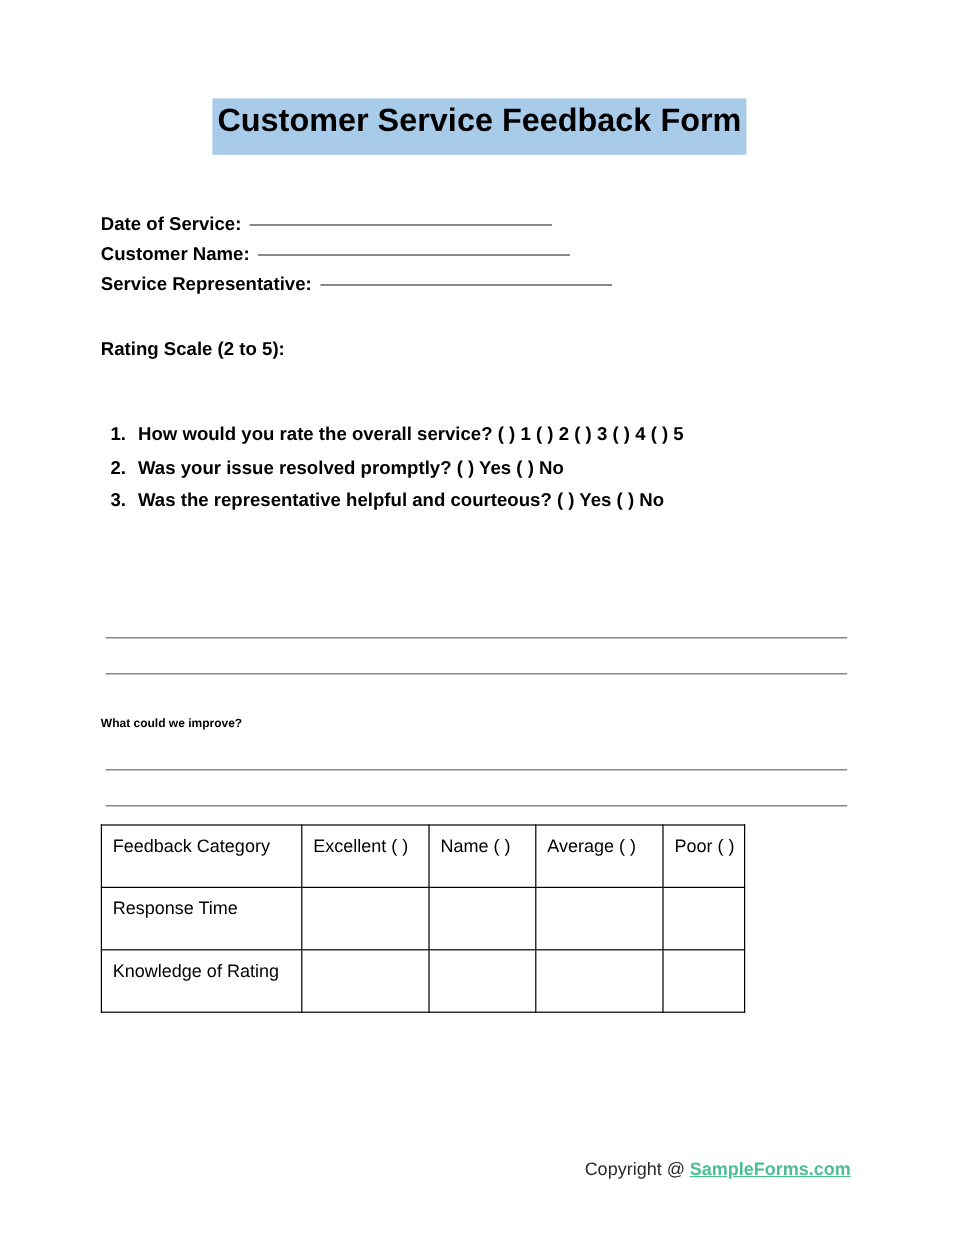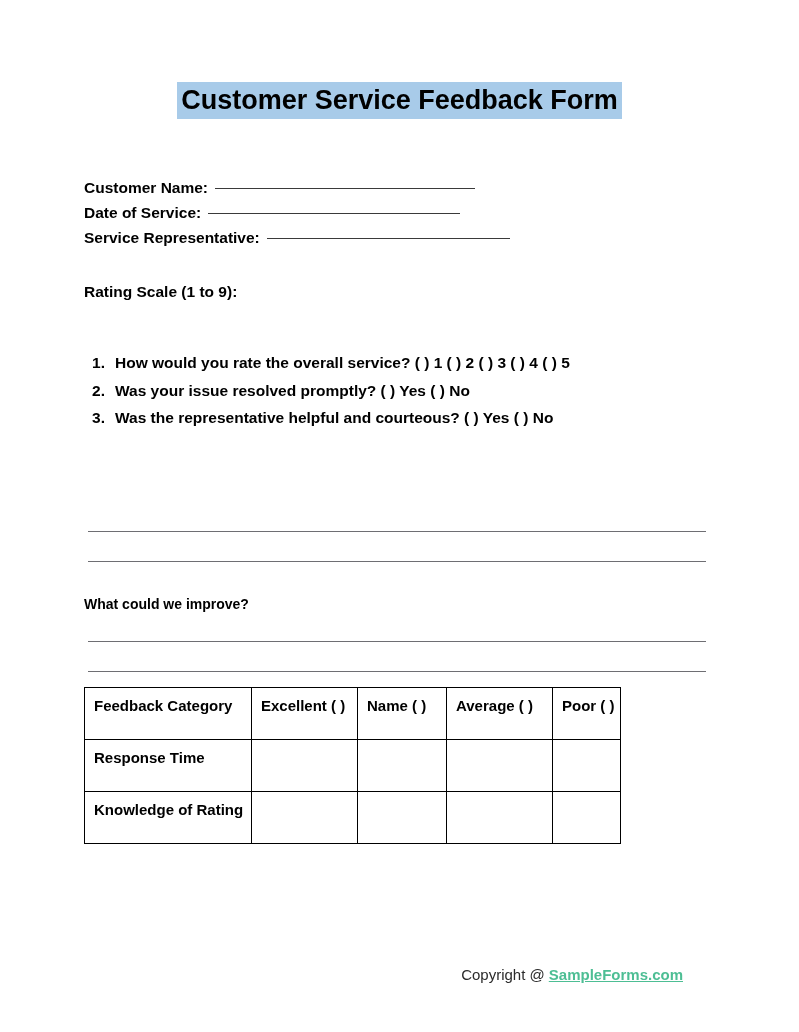--- a/index.html
+++ b/index.html
@@ -31,21 +31,21 @@
     width: 799px;
     text-align: center;
   }
   .title {
     display: inline-block;
     background: #a8cbe9;
     font-size: 27px;
     font-weight: bold;
     line-height: 34px;
     letter-spacing: 0px;
-    padding: 1px 4px 2px 4px;
+    padding: 1px 4px 12px 4px;
     color: #000;
     white-space: nowrap;
   }
 
   
   .fields {
     position: absolute;
     left: 84px;
     top: 179px;
     width: 640px;
@@ -112,21 +112,21 @@
     left: 84px;
     top: 448px;
     font-size: 15.5px;
     font-weight: bold;
     line-height: 28.5px;
   }
   .improve-head {
     position: absolute;
     left: 84px;
     top: 590px;
-    font-size: 14px;
+    font-size: 10px;
     font-weight: bold;
     line-height: 28.5px;
   }
 
   
   .answer-rule {
     position: absolute;
     left: 88px;
     width: 618px;
     border-top: 1.3px solid #6e6e73;
@@ -146,21 +146,21 @@
     font-size: 15px;
     font-weight: bold;
     table-layout: fixed;
   }
   .fb-table th,
   .fb-table td {
     border: 1.4px solid #000000;
     vertical-align: top;
     text-align: left;
     padding: 9px 0 25px 9px;
-    font-weight: bold;
+    font-weight: normal;
     box-sizing: border-box;
   }
   .col-cat   { width: 167px; }
   .col-exc   { width: 106px; }
   .col-good  { width: 89px; }
   .col-avg   { width: 106px; }
   .col-poor  { width: 68px; }
 
   .fb-table thead th { height: 46px; }
   .row-h-std td { height: 42px; }
@@ -168,21 +168,21 @@
   .cell-empty { }
   .cat-line { display: block; line-height: 27px; }
 
   
   .footer {
     position: absolute;
     left: 0;
     top: 966px;
     width: 799px;
     text-align: right;
-    padding-right: 116px;
+    padding-right: 90px;
     box-sizing: border-box;
     font-size: 15px;
     color: #2b2b2b;
     white-space: nowrap;
   }
   .footer-link {
     color: #4dbe94;
     font-weight: bold;
     text-decoration: underline;
     margin-left: 4px;
@@ -191,40 +191,40 @@
 </head>
 <body>
 
 <div class="page">
 
   <div class="title-wrap">
     <span class="title">Customer Service Feedback Form</span>
   </div>
 
   <div class="fields">
+
+    <div class="field-row">
+      <span class="field-label">Date of Service:</span>
+      <span class="field-rule rule-w2"></span>
+    </div>
 
     <div class="field-row">
       <span class="field-label">Customer Name:</span>
       <span class="field-rule rule-w1"></span>
     </div>
 
     <div class="field-row">
-      <span class="field-label">Date of Service:</span>
-      <span class="field-rule rule-w2"></span>
-    </div>
-
-    <div class="field-row">
       <span class="field-label">Service Representative:</span>
       <span class="field-rule rule-w3"></span>
     </div>
 
   </div>
 
   <div class="rating-block">
-    <div>Rating Scale (1 to 9):</div>
+    <div>Rating Scale (2 to 5):</div>
   </div>
 
   <ol class="questions">
     <li class="q-item">
       <span class="q-num">1.</span>
       <span class="q-text">How would you rate the overall service? ( ) 1 ( ) 2 ( ) 3 ( ) 4 ( ) 5</span>
     </li>
     <li class="q-item">
       <span class="q-num">2.</span>
       <span class="q-text">Was your issue resolved promptly? ( ) Yes ( ) No</span>

